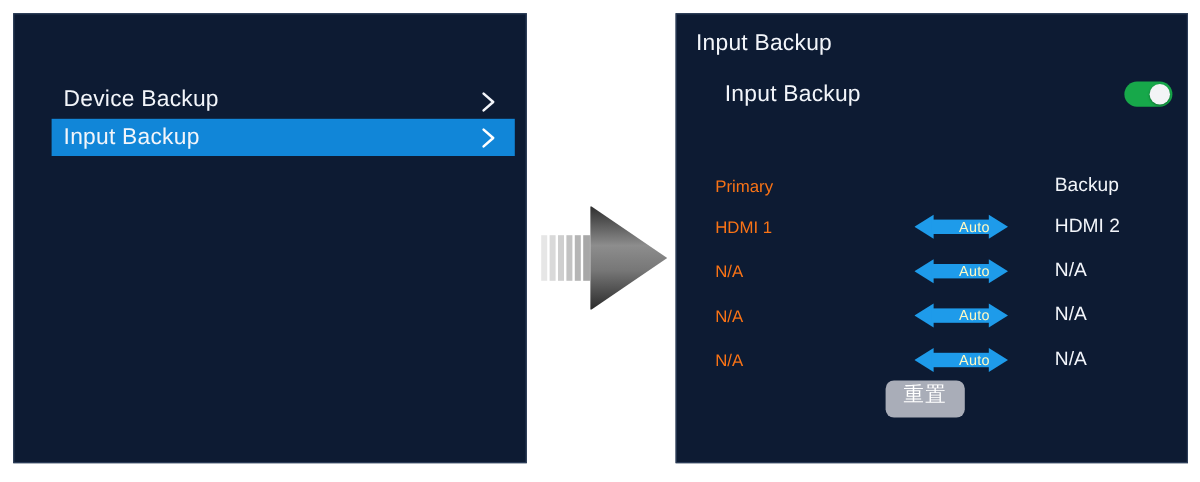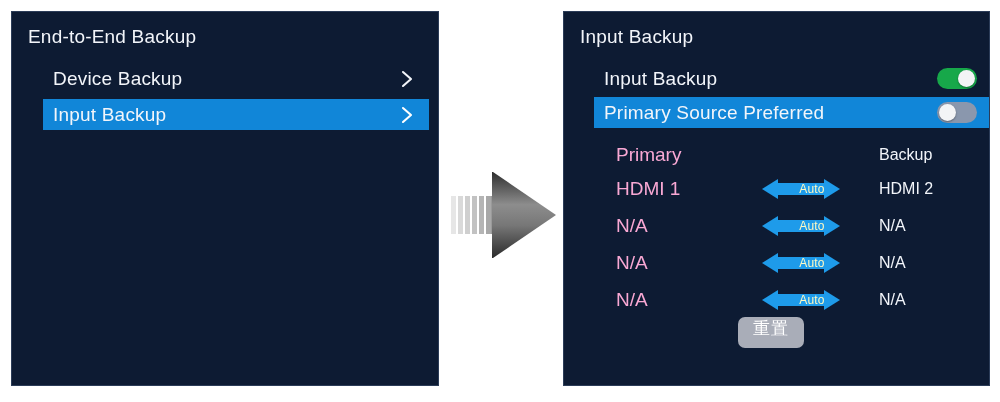--- a/index.html
+++ b/index.html
@@ -56,21 +56,21 @@
     font-size: 19px;
     color: #f2f5fa;
     white-space: nowrap;
   }
   .row.selected {
     background: #1186d8;
   }
 
   
   #panel-left .row { left: 31px; width: 386px; padding-left: 10px; }
-  #panel-left #row-device   { top: 51px; }
+  #panel-left #row-device   { top: 51px; align-items: flex-end; }
   #panel-left #row-input    { top: 87px; }
   #panel-left #row-ethernet { top: 124px; }
 
   
   .chevron {
     position: absolute;
     right: 16px;
     width: 12px;
     height: 18px;
   }
@@ -107,23 +107,23 @@
   .tbl-head, .tbl-row {
     position: absolute;
     left: 30px;
     width: 397px;
     height: 31px;
     display: flex;
     align-items: center;
   }
   .col-primary {
     position: absolute;
-    left: 22px;
-    font-size: 19px;
-    color: #f9a8d4;
+    left: 2px;
+    font-size: 14px;
+    color: #f97316;
     white-space: nowrap;
   }
   .col-backup {
     position: absolute;
     left: 285px;
     font-size: 16px;
     color: #f2f5fa;
     white-space: nowrap;
   }
   .col-mid {
@@ -191,21 +191,20 @@
     width: 108px;
     height: 94px;
   }
   #transition-arrow svg { display: block; }
 </style>
 </head>
 <body>
 
 <div class="panel" id="panel-left">
 
-  <div class="panel-title">End-to-End Backup</div>
 
   <div class="row" id="row-device">
     <span class="label">Device Backup</span>
     <span class="chevron">
       <svg width="12" height="18" viewBox="0 0 12 18">
           <polyline points="2,2 10,9 2,16" fill="none" stroke="#f2f5fa" stroke-width="2.1" stroke-linecap="round" stroke-linejoin="round"></polyline>
         </svg>
     </span>
   </div>
 
@@ -250,26 +249,20 @@
 
   <div class="panel-title">Input Backup</div>
 
   <div class="row" id="row-input-backup">
     <span class="label">Input Backup</span>
     <span class="toggle on">
       <span class="knob"></span>
     </span>
   </div>
 
-  <div class="row selected" id="row-primary-pref">
-    <span class="label">Primary Source Preferred</span>
-    <span class="toggle off">
-      <span class="knob"></span>
-    </span>
-  </div>
 
   <div class="tbl-head" id="tbl-head">
     <span class="col-primary">Primary</span>
     <span class="col-backup">Backup</span>
   </div>
 
   <div class="tbl-row" id="tbl-row-1">
     <span class="col-primary">HDMI 1</span>
     <span class="col-mid">
       <span class="auto-arrow">

